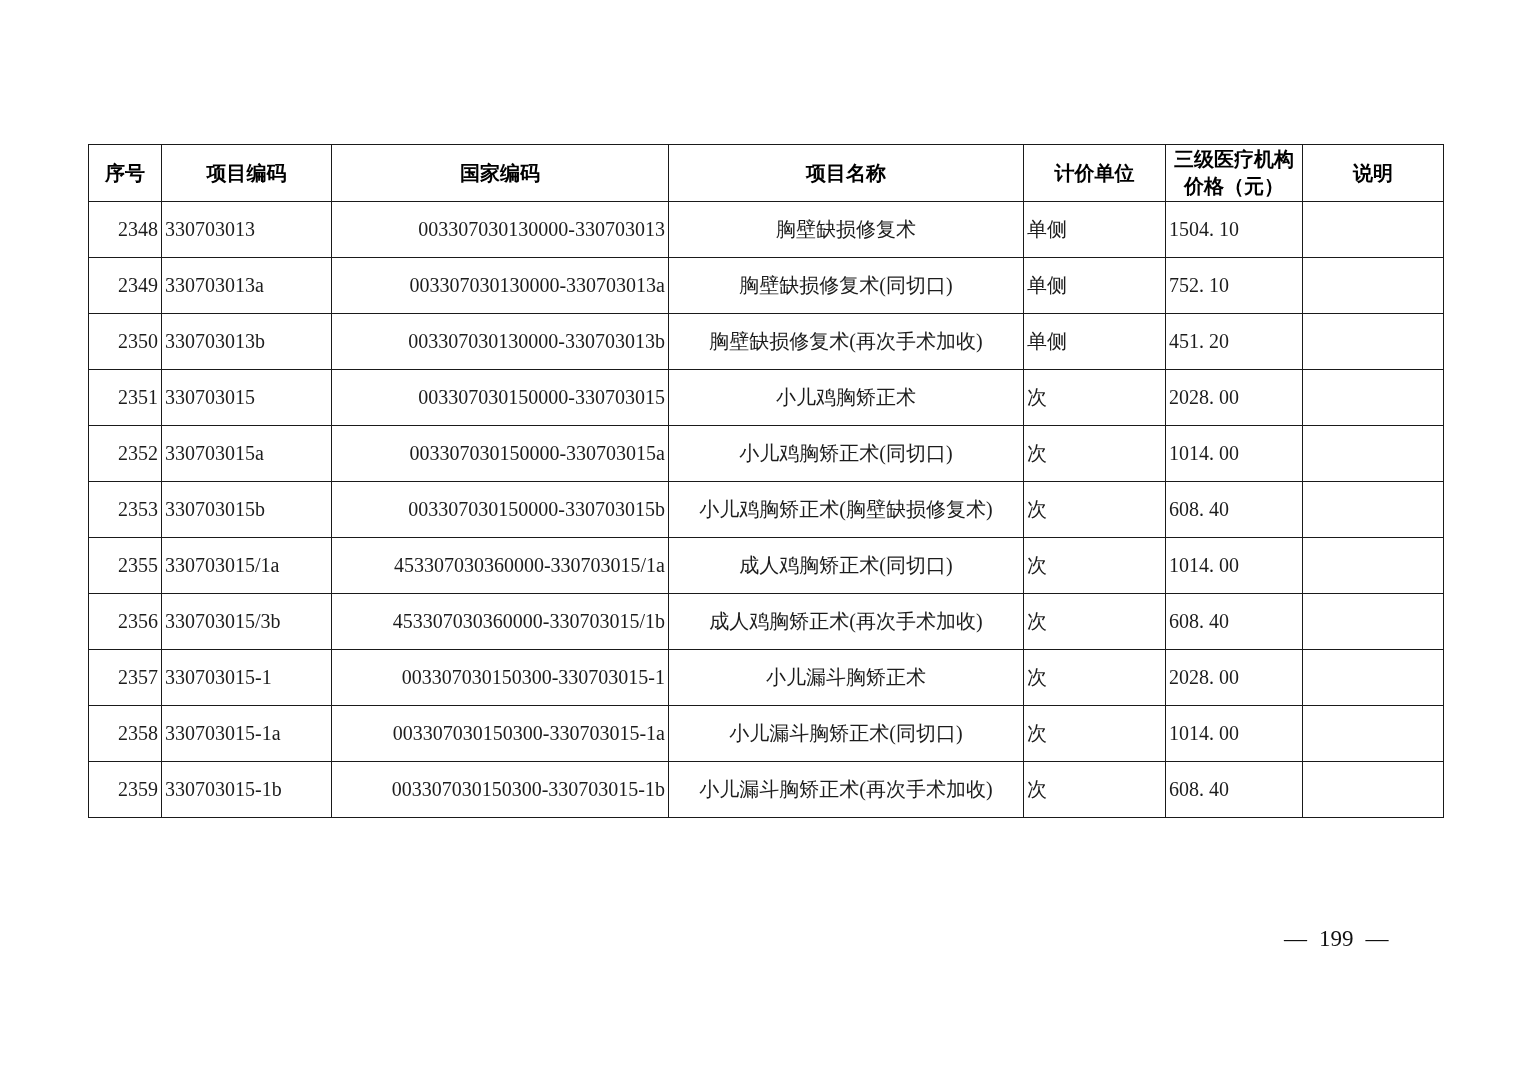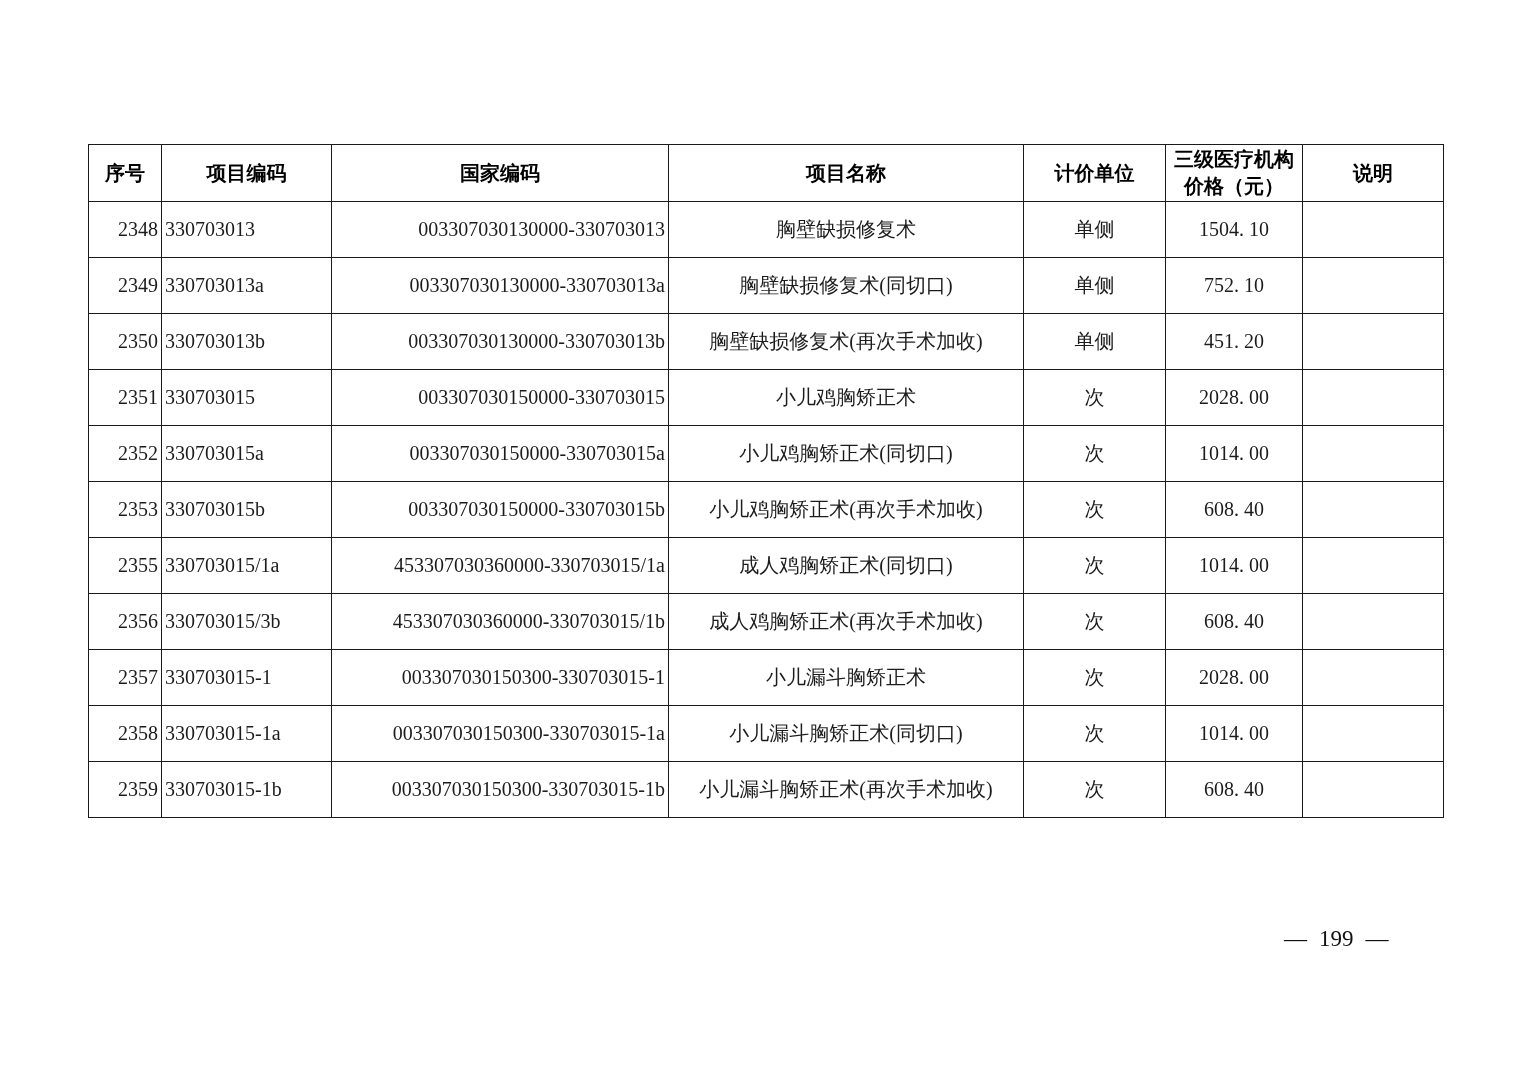--- a/index.html
+++ b/index.html
@@ -43,22 +43,22 @@
   table.price-table td {
     font-size: 20px;
     height: 55px;
     padding: 0 3px;
     color: #1c1c1c;
   }
   td.c-seq   { text-align: right; }
   td.c-code  { text-align: left; padding-left: 4px; }
   td.c-nat   { text-align: right; padding-left: 4px; }
   td.c-name  { text-align: center; padding-left: 4px; }
-  td.c-unit  { text-align: center; }
-  td.c-price { text-align: center; }
+  td.c-unit  { text-align: left; }
+  td.c-price { }
   td.c-note  { text-align: center; }
   .page-footer {
     position: absolute;
     top: 926px;
     left: 1272px;
     font-size: 23px;
     color: #111111;
     white-space: nowrap;
   }
   .page-footer span { display: inline-block; }
@@ -132,21 +132,21 @@
         <td class="c-nat">003307030150000-330703015a</td>
         <td class="c-name">小儿鸡胸矫正术(同切口)</td>
         <td class="c-unit">次</td>
         <td class="c-price">1014. 00</td>
         <td class="c-note"></td>
       </tr>
       <tr>
         <td class="c-seq">2353</td>
         <td class="c-code">330703015b</td>
         <td class="c-nat">003307030150000-330703015b</td>
-        <td class="c-name">小儿鸡胸矫正术(再次手术加收)</td>
+        <td class="c-name">小儿鸡胸矫正术(胸壁缺损修复术)</td>
         <td class="c-unit">次</td>
         <td class="c-price">608. 40</td>
         <td class="c-note"></td>
       </tr>
       <tr>
         <td class="c-seq">2355</td>
         <td class="c-code">330703015/1a</td>
         <td class="c-nat">453307030360000-330703015/1a</td>
         <td class="c-name">成人鸡胸矫正术(同切口)</td>
         <td class="c-unit">次</td>

